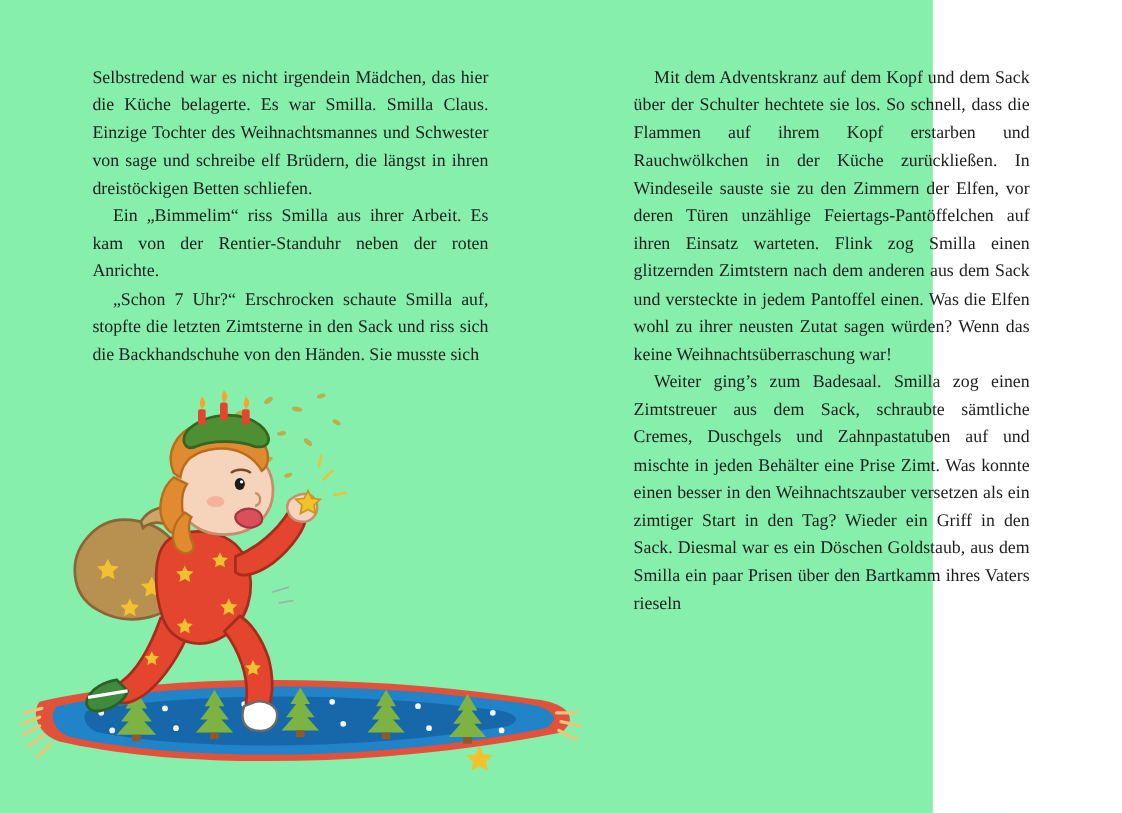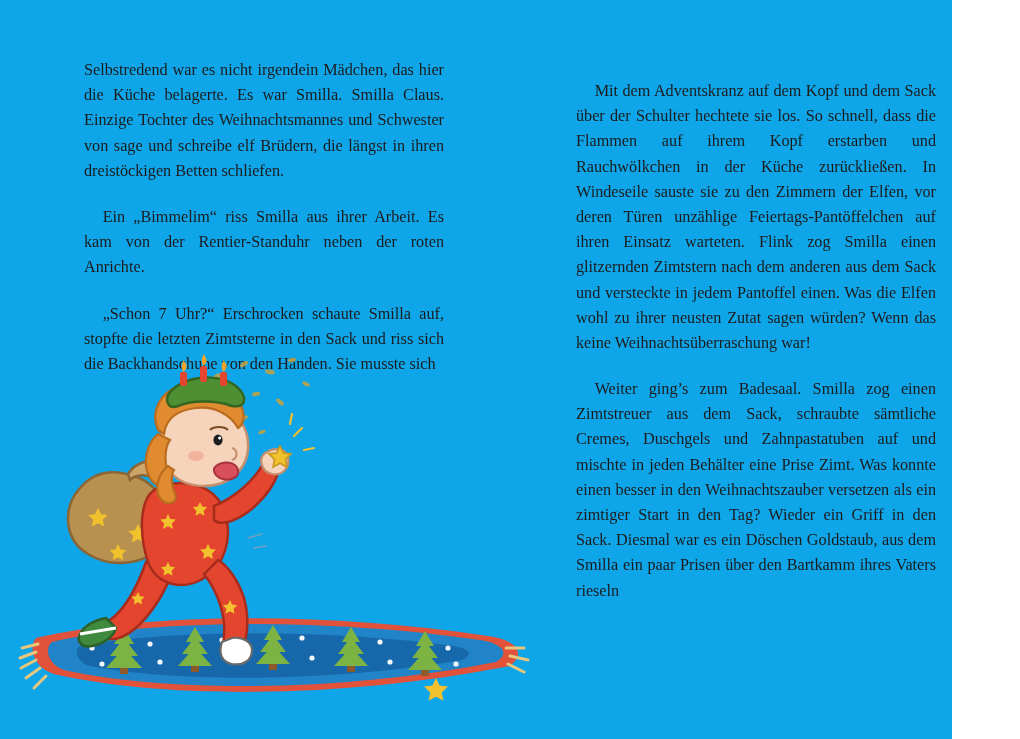--- a/index.html
+++ b/index.html
@@ -9,42 +9,41 @@
   }
   body {
     width: 1020px;
     height: 739px;
     overflow: hidden;
     font-family: "Liberation Serif", serif;
     color: #1c1c1c;
   }
   .page {
     position: relative;
-    width: 952px;
+    width: 848px;
     height: 739px;
-    background: #0ea5e9;
+    background: #86efac;
   }
   .col {
     position: absolute;
     top: 58px;
     width: 360px;
     font-size: 16.2px;
     line-height: 1.555;
     text-align: justify;
     text-justify: inter-word;
     hyphens: manual;
   }
   .col-left { left: 84px; }
   .col-right { left: 576px; }
   .col p {
     margin: 0;
   }
   .col p.indent {
     text-indent: 1.15em;
-    margin-top: 21px;
   }
   
   .illus {
     position: absolute;
     left: 18px;
     top: 348px;
     width: 540px;
     height: 380px;
   }
   .illus svg {

